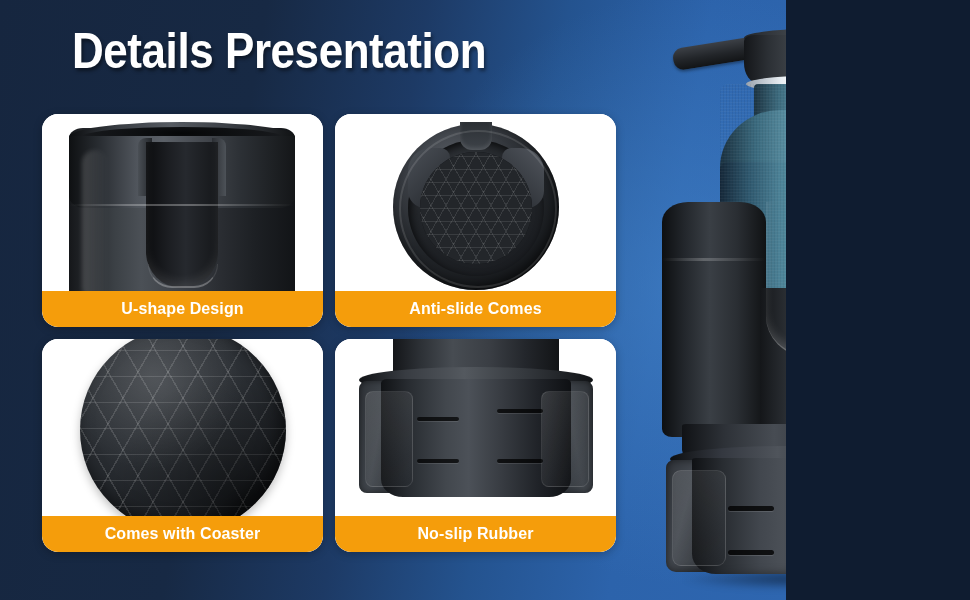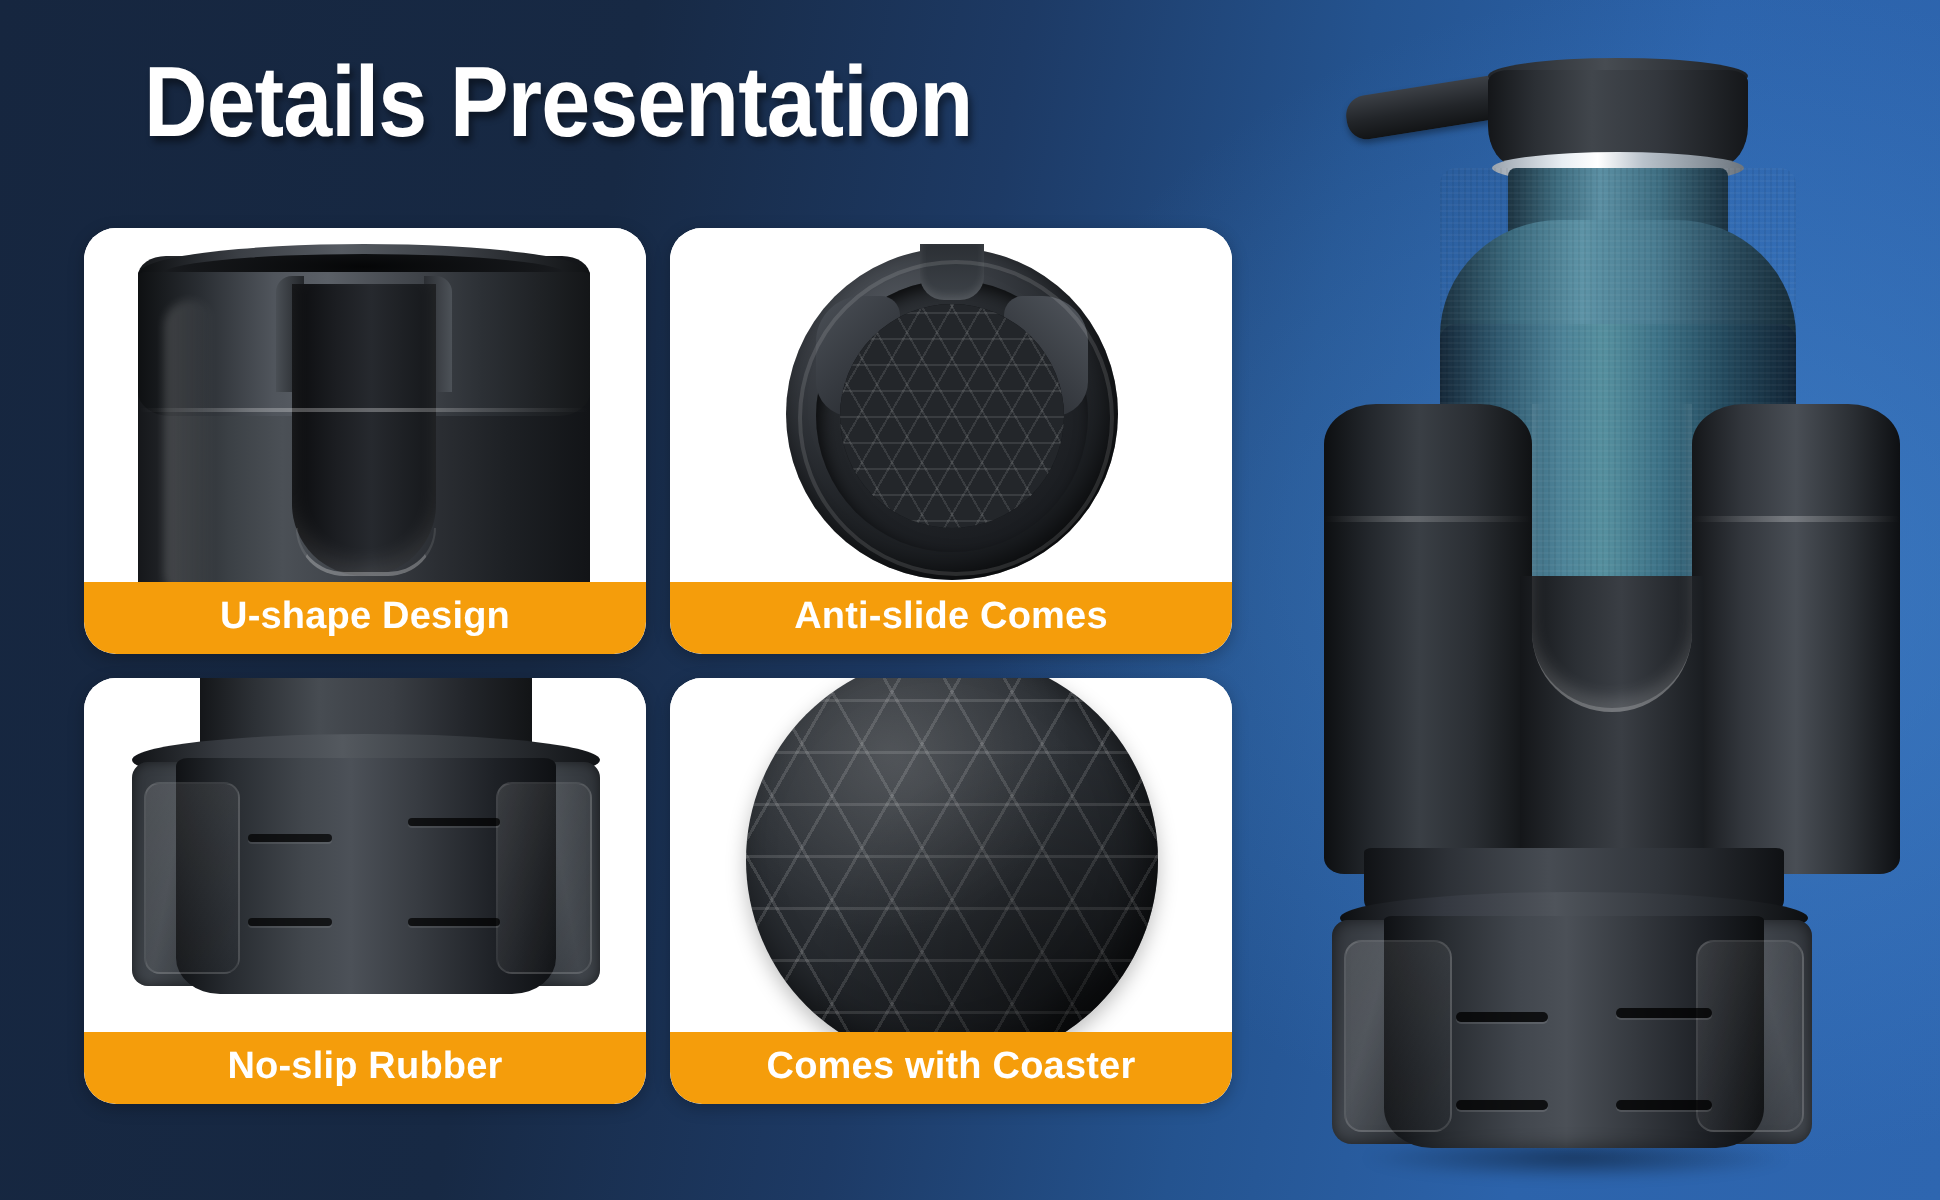--- a/index.html
+++ b/index.html
@@ -3,21 +3,21 @@
 <meta charset="utf-8">
 <title>Details Presentation</title>
 <style>
   html, body {
     margin: 0;
     padding: 0;
     background: #0f1c30;
   }
   .stage {
     position: relative;
-    width: 970px;
+    width: 786px;
     height: 600px;
     overflow: hidden;
     font-family: "Liberation Sans", sans-serif;
     background:
       radial-gradient(ellipse 60% 80% at 88% 48%, rgba(70,135,205,0.55) 0%, rgba(70,135,205,0) 62%),
       linear-gradient(100deg, #16263f 0%, #172944 30%, #1d3a65 48%, #24538f 64%, #2c63ab 80%, #2e66b0 100%);
   }
 
   
   .title {
@@ -61,21 +61,21 @@
     bottom: 36px;
     overflow: hidden;
     background: #ffffff;
   }
   .card-label {
     position: absolute;
     left: 0; right: 0; bottom: 0;
     height: 36px;
     background: #f59d0b;
     color: #ffffff;
-    font-size: 19px;
+    font-size: 16px;
     font-weight: 700;
     display: flex;
     align-items: center;
     justify-content: center;
     letter-spacing: 0.1px;
     border-bottom-left-radius: 16px;
     border-bottom-right-radius: 16px;
   }
 
   
@@ -423,45 +423,45 @@
         <div class="c2-hex">
           <div class="hexfill"></div>
         </div>
         <div class="c2-arc"></div>
       </div>
       <div class="card-label">Anti-slide Comes</div>
     </div>
 
     <div class="card">
       <div class="card-photo">
+        <div class="c3-disc">
+          <div class="c3-hex"></div>
+          <div class="c3-sh"></div>
+        </div>
+      </div>
+      <div class="card-label">Comes with Coaster</div>
+    </div>
+
+    <div class="card">
+      <div class="card-photo">
         <div class="c4-cyltop"></div>
         <div class="c4-lip"></div>
         <div class="c4-tabL"></div>
         <div class="c4-tabR"></div>
         <div class="c4-body"></div>
         <div class="c4-pad" style="left:30px; top:52px; width:46px; height:94px;"></div>
         <div class="c4-pad" style="left:206px; top:52px; width:46px; height:94px;"></div>
         <div class="c4-slot" style="left:82px; top:78px; width:42px;"></div>
         <div class="c4-slot" style="left:82px; top:120px; width:42px;"></div>
         <div class="c4-slot" style="left:162px; top:70px; width:46px;"></div>
         <div class="c4-slot" style="left:162px; top:120px; width:46px;"></div>
       </div>
       <div class="card-label">No-slip Rubber</div>
     </div>
 
-    <div class="card">
-      <div class="card-photo">
-        <div class="c3-disc">
-          <div class="c3-hex"></div>
-          <div class="c3-sh"></div>
-        </div>
-      </div>
-      <div class="card-label">Comes with Coaster</div>
-    </div>
-
   </div>
 
   <div class="hero">
     <div class="h-caphandle"></div>
     <div class="h-captop"></div>
     <div class="h-cap"></div>
     <div class="h-collar"></div>
     <div class="h-neck"></div>
     <div class="h-shoulder"></div>
     <div class="h-bottle"></div>

